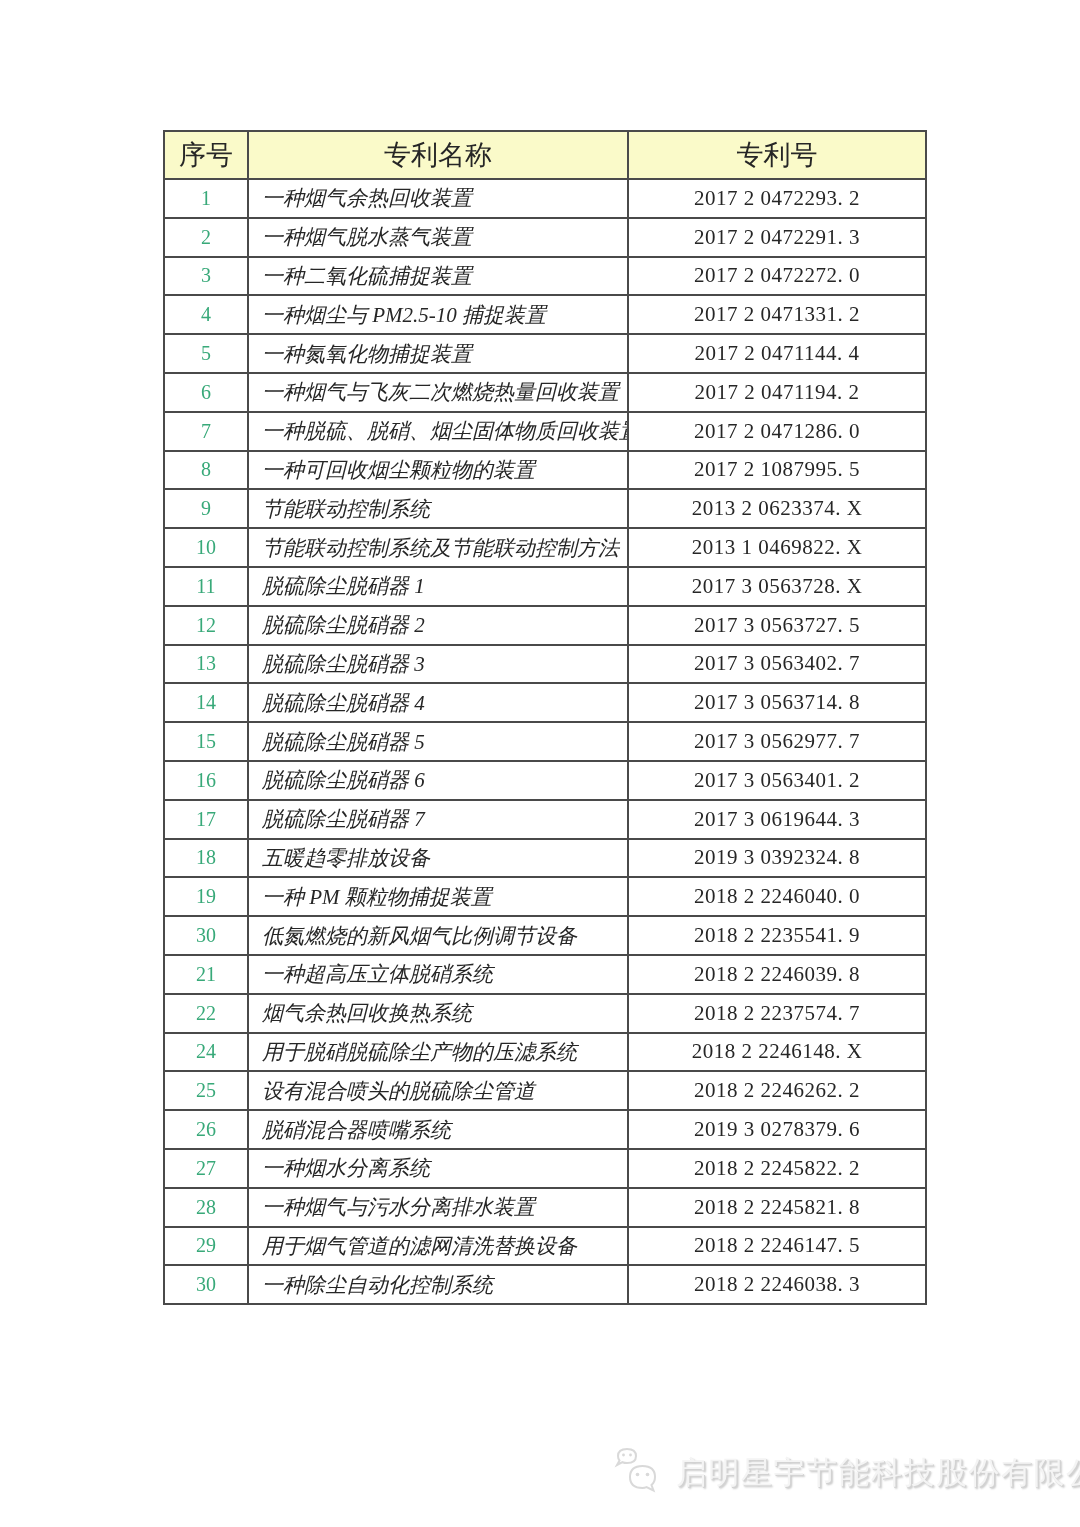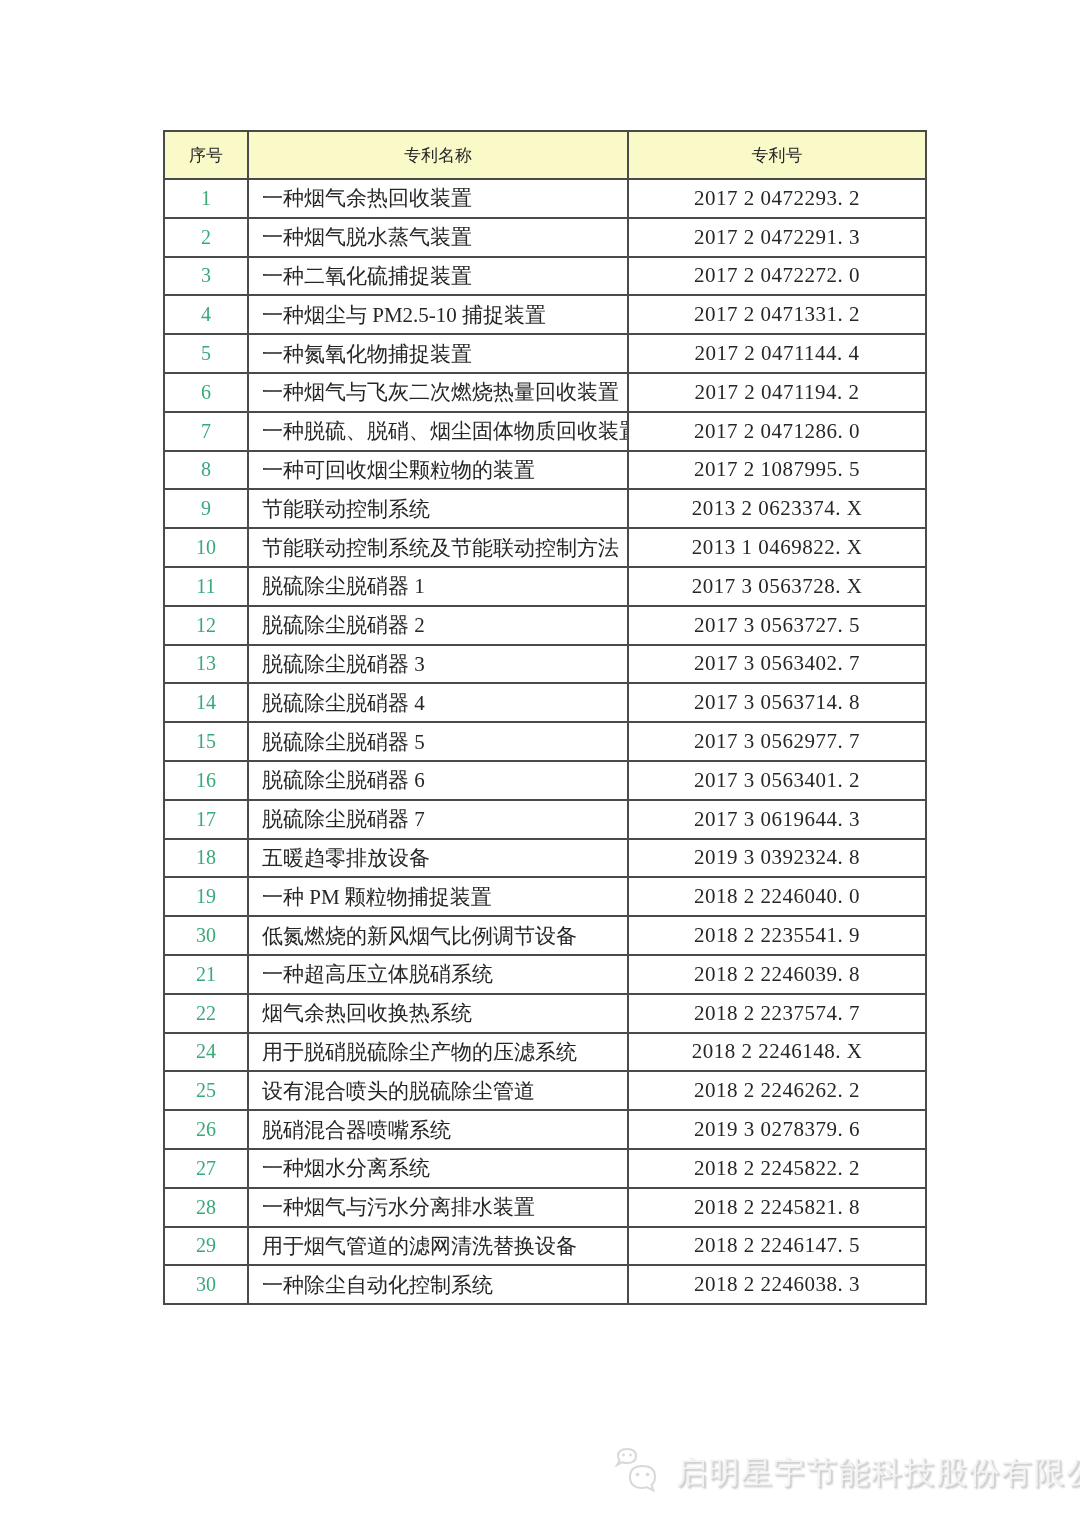--- a/index.html
+++ b/index.html
@@ -27,38 +27,39 @@
   .patent-table td {
     border: 2px solid #4a4a4a;
     padding: 0;
     overflow: hidden;
     white-space: nowrap;
   }
   .patent-table th {
     background: #fafac9;
     height: 46px;
     font-weight: 400;
-    font-size: 17px;
+    font-size: 27px;
     text-align: center;
     vertical-align: middle;
   }
   .patent-table td {
     height: 36.8px;
     font-size: 21px;
     vertical-align: middle;
     background: #ffffff;
   }
   td.col-no {
     text-align: center;
     color: #38a979;
     font-size: 20px;
   }
   td.col-name {
     text-align: left;
     padding-left: 13px;
+    font-style: italic;
   }
   td.col-num {
     text-align: center;
     letter-spacing: 0.5px;
     margin-left: 37px;
   }
   .watermark {
     position: absolute;
     left: 610px;
     top: 1444px;

